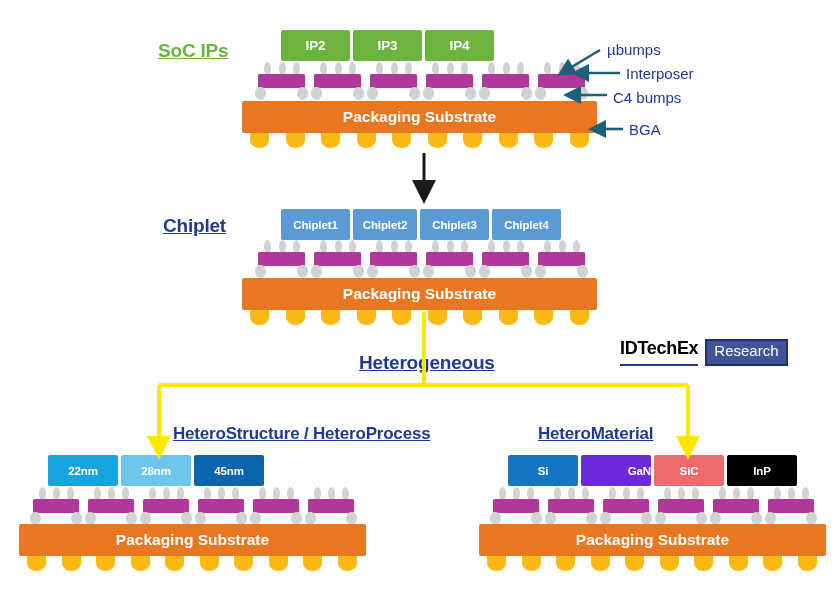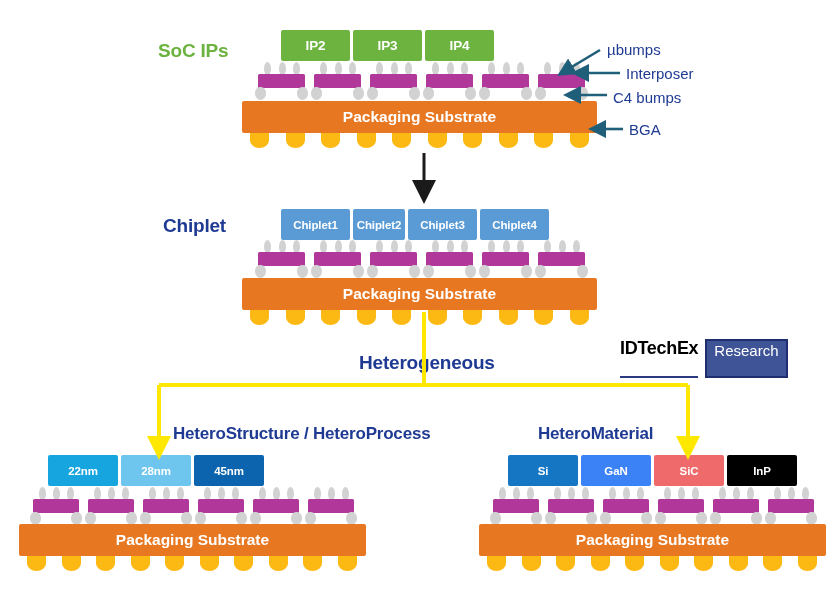--- a/index.html
+++ b/index.html
@@ -19,20 +19,21 @@
     background: #ffffff;
     overflow: hidden;
   }
 
   
   .section-label {
     position: absolute;
     font-weight: bold;
     white-space: nowrap;
     letter-spacing: -0.2px;
+    text-decoration: underline;
   }
   .label-soc   { color: #6cb33f; font-size: 19px; }
   .label-navy  { color: #1f3a93; font-size: 19px; }
   .label-navy-sm { color: #1f3a93; font-size: 17px; }
 
   
   .die-row {
     position: absolute;
     display: flex;
     gap: 3px;
@@ -107,21 +108,21 @@
   .logo {
     position: absolute;
     display: flex;
     align-items: stretch;
   }
   .logo-main {
     color: #000000;
     font-size: 18px;
     font-weight: bold;
     border-bottom: 2.5px solid #2b3a80;
-    padding-bottom: 18px;
+    padding-bottom: 6px;
     line-height: 19px;
     letter-spacing: -0.3px;
   }
   .logo-research {
     background: #3f5496;
     border: 2.5px solid #1f2e6e;
     color: #ffffff;
     font-size: 15px;
     padding: 1px 7px 2px 7px;
     margin-left: 7px;
@@ -220,21 +221,21 @@
   <div class="callout-text" style="left:626px; top:65px;">Interposer</div>
   <div class="callout-text" style="left:613px; top:89px;">C4 bumps</div>
   <div class="callout-text" style="left:629px; top:121px;">BGA</div>
 
   <div class="section-label label-navy" style="left:163px; top:215px;">Chiplet</div>
 
   <div class="die-row" id="chiplet-dies" style="left:281px; top:209px;">
       <div class="die chiplet" style="width: 69px; height: 31px; background: rgb(91, 155, 213);">
         <span>Chiplet1</span>
       </div>
-      <div class="die chiplet" style="width: 52px; height: 31px; background: rgb(91, 155, 213);">
+      <div class="die chiplet" style="width: 64px; height: 31px; background: rgb(91, 155, 213);">
         <span>Chiplet2</span>
       </div>
       <div class="die chiplet" style="width: 69px; height: 31px; background: rgb(91, 155, 213);">
         <span>Chiplet3</span>
       </div>
       <div class="die chiplet" style="width: 69px; height: 31px; background: rgb(91, 155, 213);">
         <span>Chiplet4</span>
       </div>
     </div>
 
@@ -394,21 +395,21 @@
       <div class="bga" style="width: 19px; height: 15px; left: 284px; top: 0px;"></div>
       <div class="bga" style="width: 19px; height: 15px; left: 318.5px; top: 0px;"></div>
     </div>
 
   <div class="section-label label-navy-sm" style="left:538px; top:424px;">HeteroMaterial</div>
 
   <div class="die-row" id="hm-dies" style="left:508px; top:455px;">
       <div class="die small" style="width: 70px; height: 31px; background: rgb(21, 119, 196);">
         <span>Si</span>
       </div>
-      <div class="die small" style="width: 70px; height: 31px; background: #3b82f6;">
+      <div class="die small" style="width: 70px; height: 31px; background: #6d28d9; justify-content: flex-end;">
         <span>GaN</span>
       </div>
       <div class="die small" style="width: 70px; height: 31px; background: rgb(239, 106, 106);">
         <span>SiC</span>
       </div>
       <div class="die small" style="width: 70px; height: 31px; background: rgb(0, 0, 0);">
         <span>InP</span>
       </div>
     </div>
 

